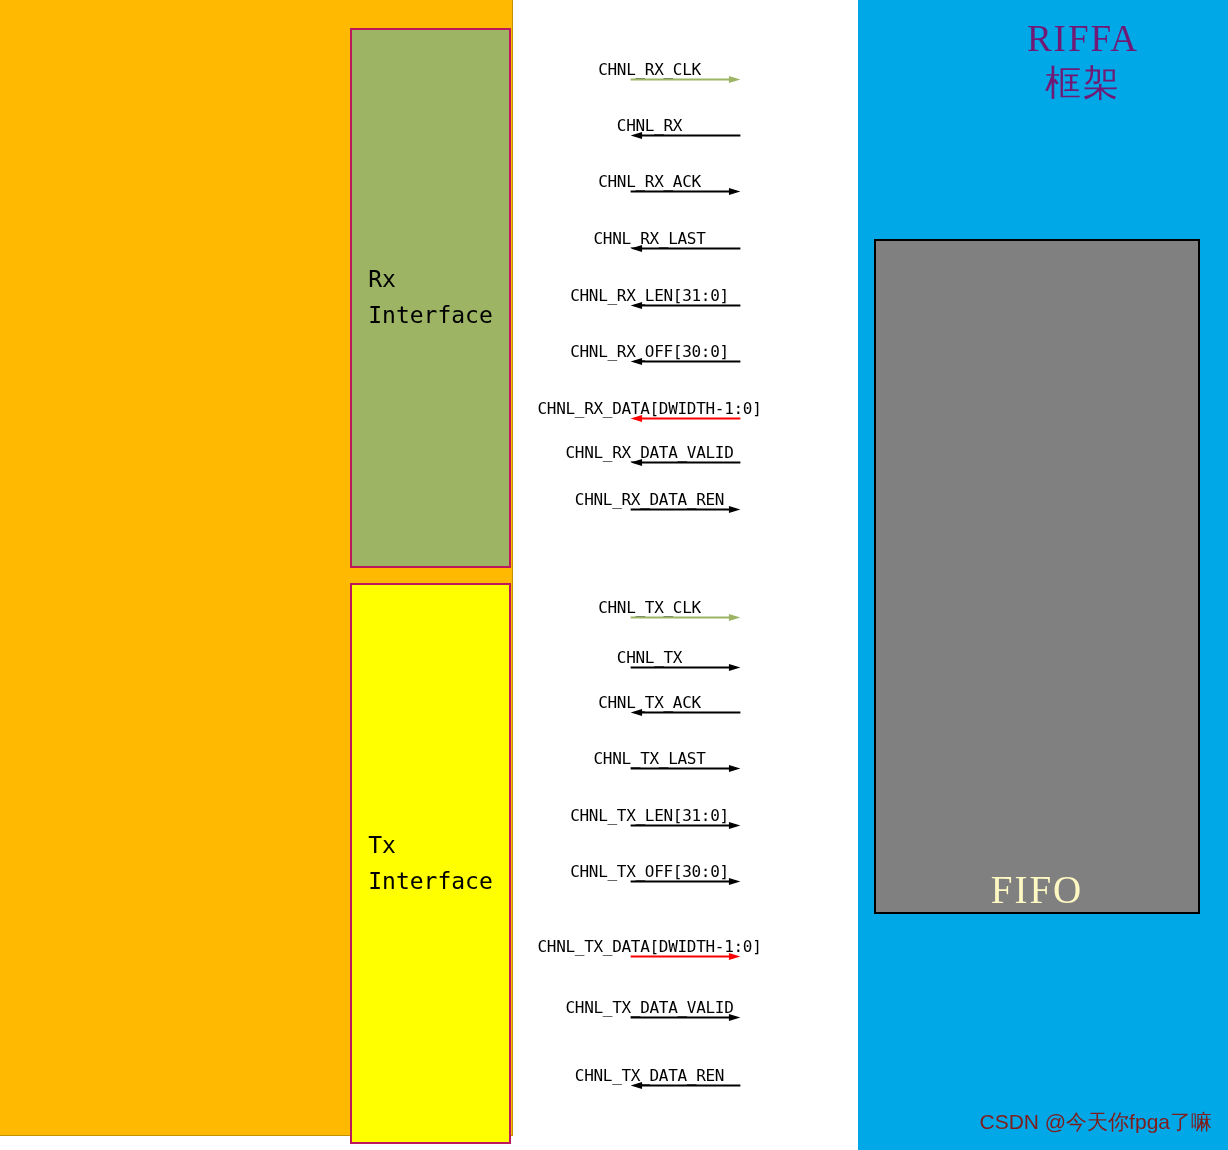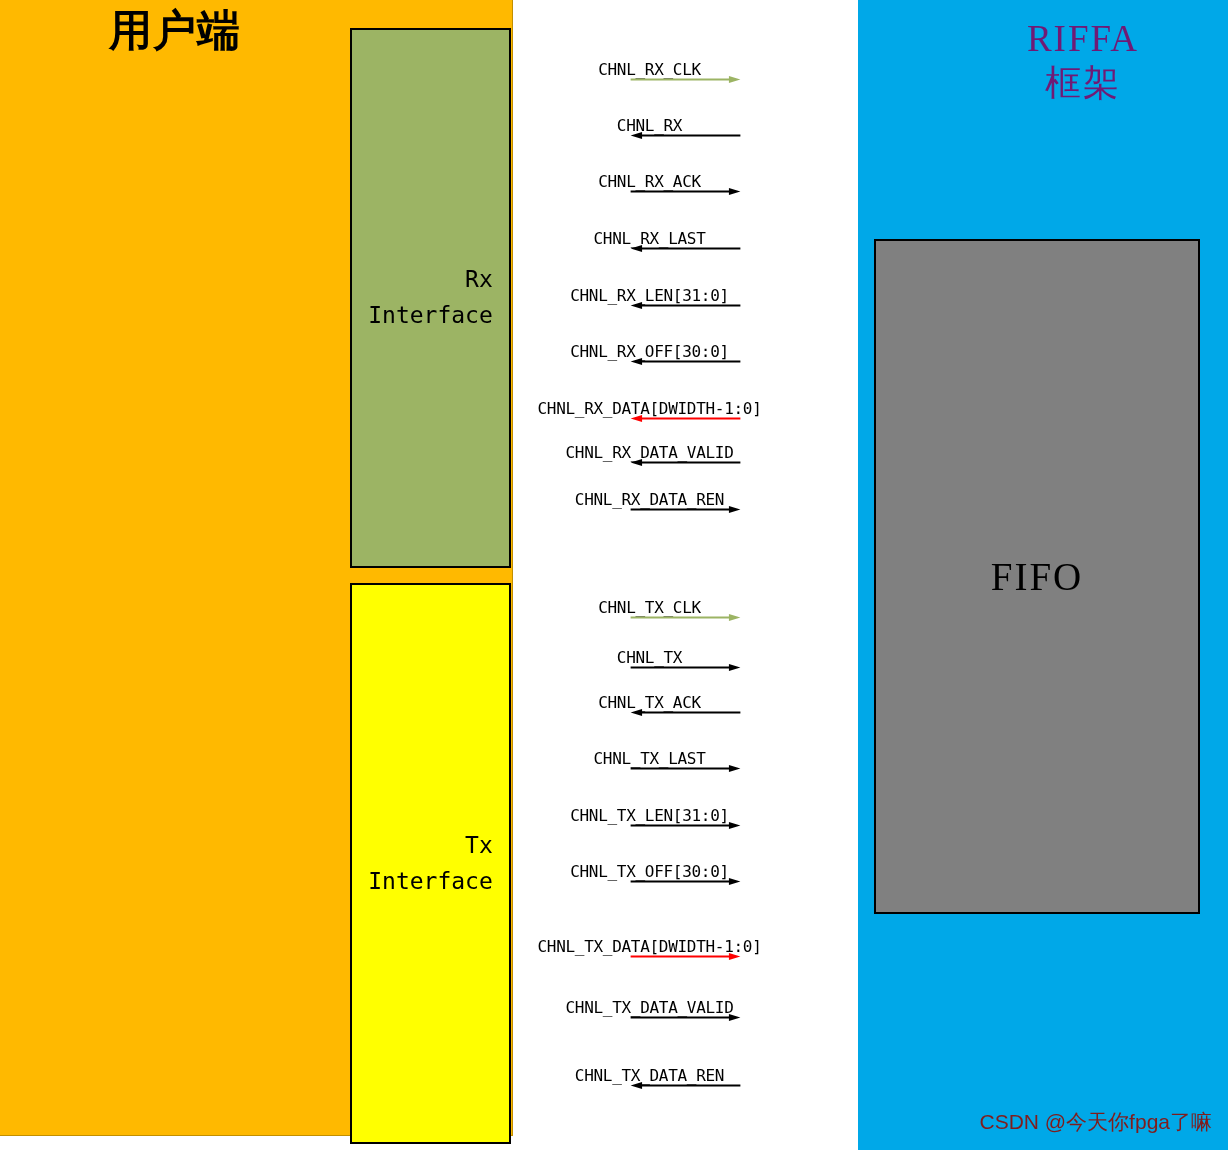--- a/index.html
+++ b/index.html
@@ -64,25 +64,25 @@
     display: block;
     font-size: 36px;
     font-family: "DejaVu Serif", serif;
     letter-spacing: 2px;
   }
 
   
   .iface-box {
     position: absolute;
     box-sizing: border-box;
-    border: 2px solid #000000;
+    border: 2px solid #be185d;
     display: flex;
     align-items: center;
     justify-content: center;
-    text-align: right;
+    text-align: left;
     font-family: "DejaVu Sans Mono", monospace;
     font-size: 23px;
     color: #000;
     line-height: 1.55;
   }
   #rx-box {
     left: 350px; top: 28px;
     width: 161px; height: 540px;
     background: #9cb464;
   }
@@ -94,26 +94,26 @@
 
   
   #fifo-box {
     position: absolute;
     left: 874px; top: 239px;
     width: 326px; height: 675px;
     box-sizing: border-box;
     background: #808080;
     border: 2px solid #000;
     display: flex;
-    align-items: center;
+    align-items: flex-end;
     justify-content: center;
     font-family: "Liberation Serif", serif;
     font-size: 39px;
     letter-spacing: 2px;
-    color: #000000;
+    color: #fef9c3;
   }
 
   
   .signal {
     position: absolute;
     left: 513px;
     width: 345px;
     height: 0;
   }
   .signal .sig-label {
@@ -144,21 +144,20 @@
     color: #7f1d1d;
     white-space: nowrap;
   }
 </style>
 </head>
 <body>
 
 <div id="canvas">
 
   <div class="panel" id="client-panel"></div>
-  <div id="client-title">用户端</div>
 
   <div class="panel" id="riffa-panel"></div>
   <div id="riffa-title">
     <span class="latin">RIFFA</span>
     <span class="cjk">框架</span>
   </div>
 
   <div class="iface-box" id="rx-box">
     <div>
       <span>Rx</span><br>

